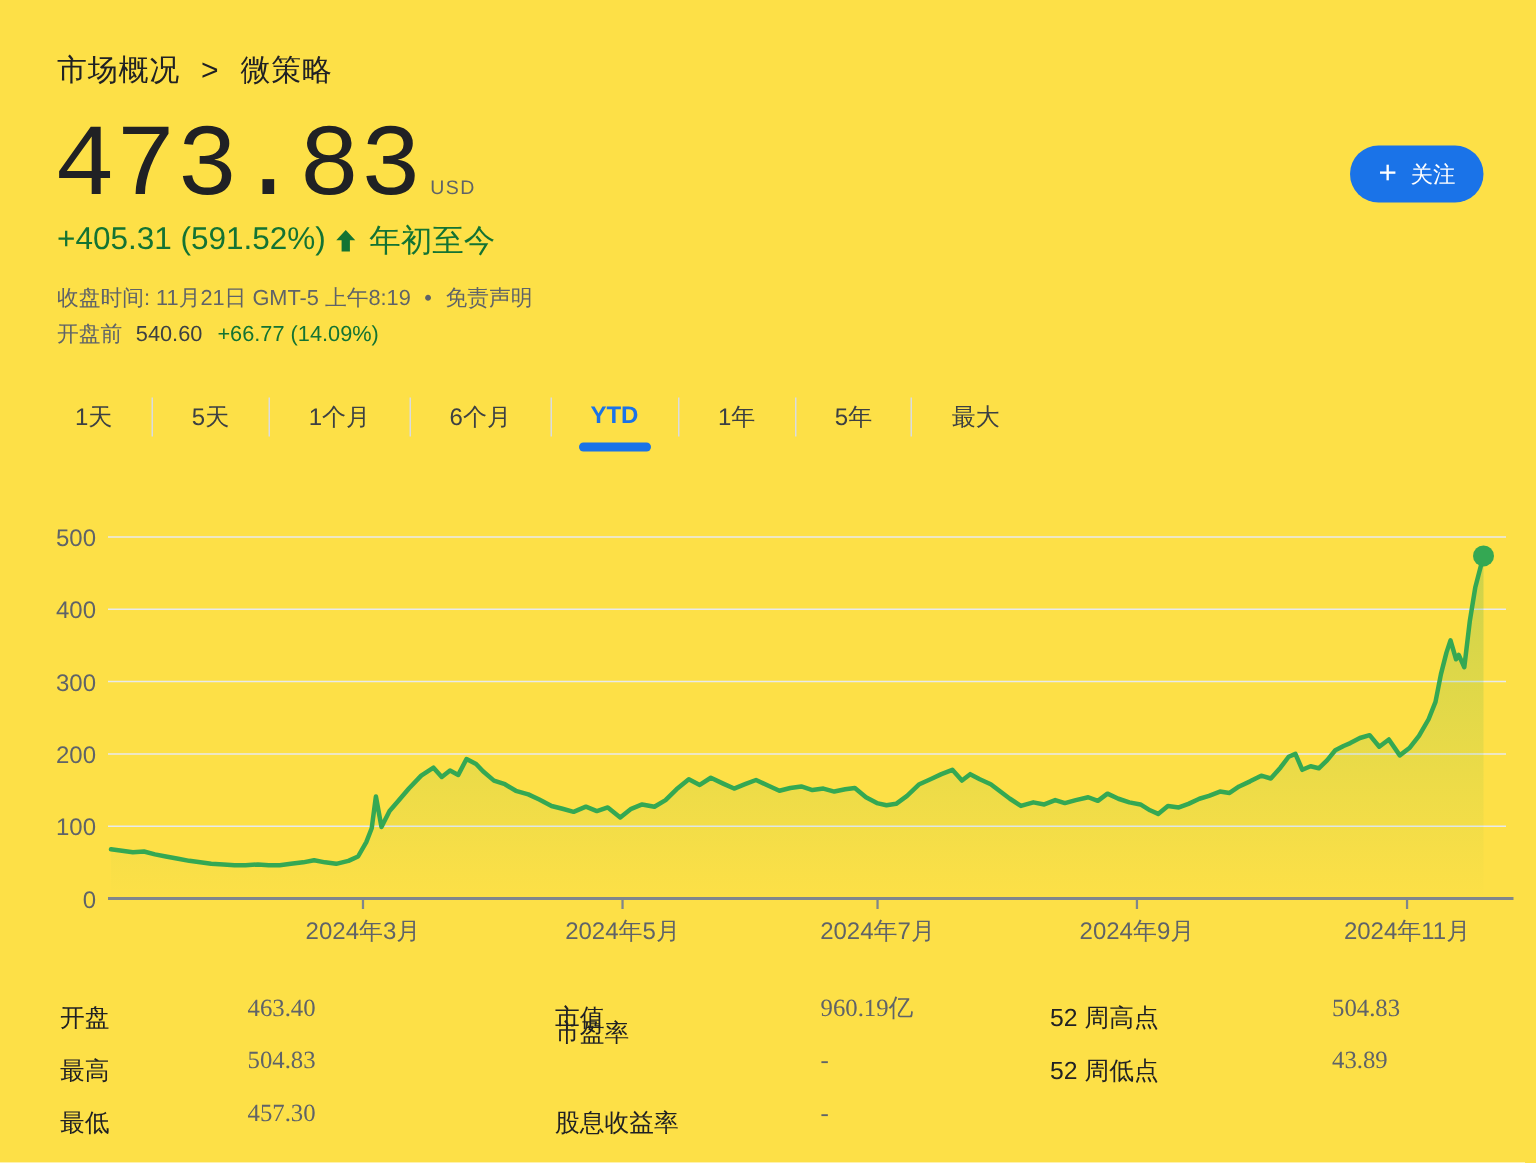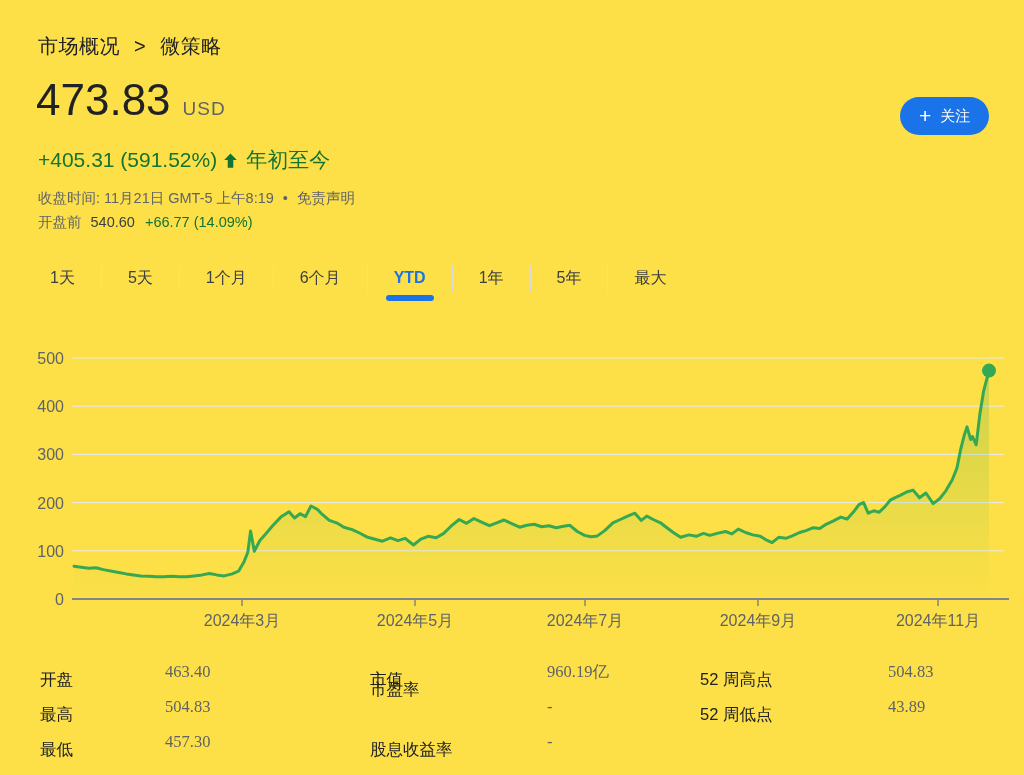--- a/index.html
+++ b/index.html
@@ -5,22 +5,22 @@
   html,body{margin:0;padding:0;background:#fff;}
   #app{
     position:relative;width:1024px;height:775px;background:#fde047;overflow:hidden;
     font-family:"Liberation Sans","DejaVu Sans",sans-serif;color:#202124;
   }
   .breadcrumb{position:absolute;left:38px;top:33px;font-size:20px;color:#202124;letter-spacing:.5px;}
   .breadcrumb .crumb-link{cursor:pointer;}
   .breadcrumb .sep{margin:0 8px;color:#202124;}
 
   .price-row{position:absolute;left:36px;top:78px;display:flex;align-items:baseline;}
-  .price{font-size:44px;line-height:1;color:#202124;}
-  .currency{font-size:19px;color:#5f6368;margin-left:12px;letter-spacing:1px;}
+  .price{font-size:68px;line-height:1;color:#202124;font-family:Liberation Mono, monospace;}
+  .currency{font-size:13px;color:#5f6368;margin-left:6px;letter-spacing:1px;}
 
   .follow-btn{
     position:absolute;top:97px;left:900px;height:38px;padding:0 19px;
     background:#1a73e8;color:#fff;border:none;border-radius:20px;
     display:flex;align-items:center;gap:9px;font-size:15px;cursor:pointer;
     font-family:inherit;
   }
   .follow-btn .plus{font-size:21px;font-weight:300;line-height:1;margin-top:-2px;}
 
   .change-row{position:absolute;left:38px;top:146px;display:flex;align-items:center;

